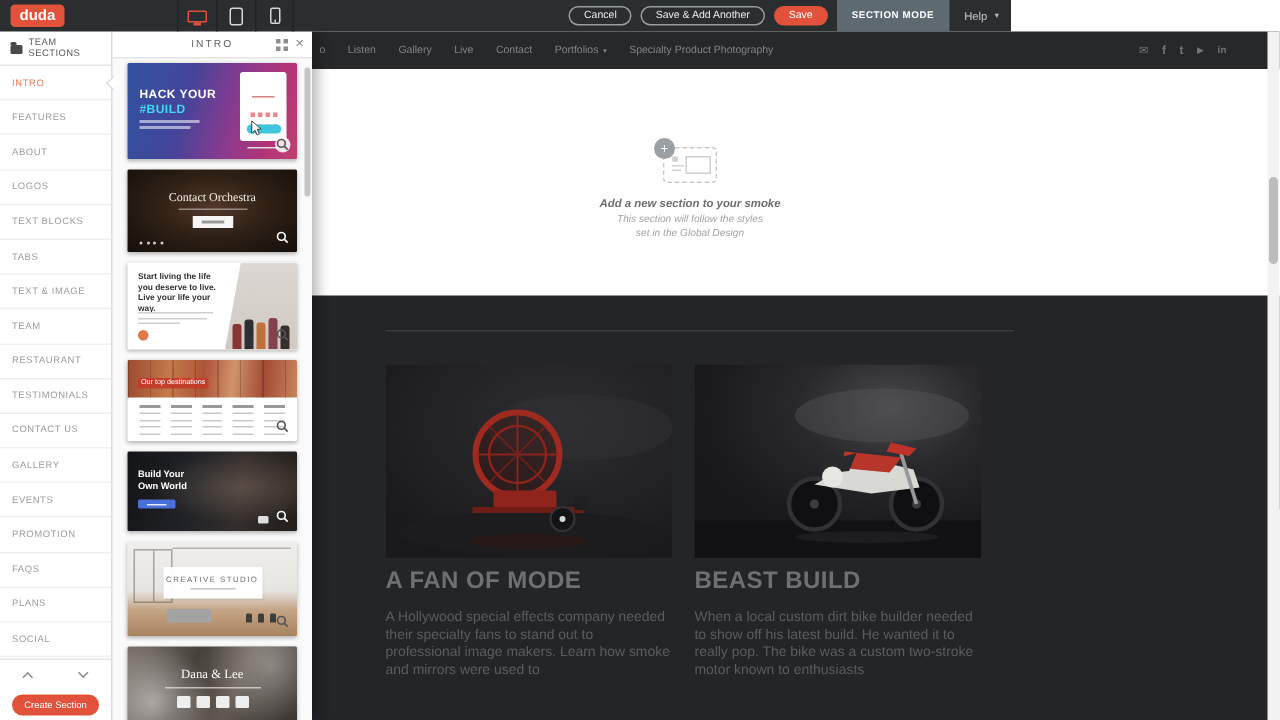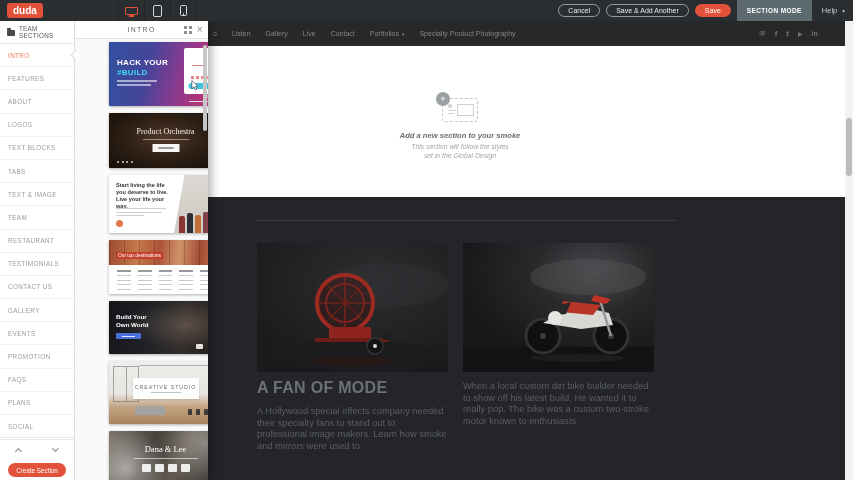--- a/index.html
+++ b/index.html
@@ -1,21 +1,21 @@
 <!DOCTYPE html>
 <html><head>
 <meta charset="utf-8">
 <style>
   * { box-sizing: border-box; margin: 0; padding: 0; }
   html,body { width:853px; height:480px; }
   body { position:relative; overflow:hidden; background:#fff;
          font-family:"Liberation Sans","DejaVu Sans",sans-serif; }
 
   
-  .topbar { position:absolute; left:0; top:0; width:853px; height:21px; background:#2b2e30; z-index:20; }
+  .topbar { position:absolute; left:0; top:0; width:674px; height:21px; background:#2b2e30; z-index:20; }
   .logo { position:absolute; left:7px; top:3px; height:15px; line-height:15px; padding:0 6px;
           background:#e2513a; border-radius:3px; color:#fff; font-weight:bold; font-size:10px; }
   .devices { position:absolute; left:118px; top:0; height:21px; display:flex; }
   .dev { width:26px; height:21px; display:flex; align-items:center; justify-content:center;
          border-left:1px solid #222527; cursor:pointer; }
   .dev:last-child { border-right:1px solid #222527; }
   .ic-desktop { width:13px; height:8px; border:1px solid #e2513a; border-radius:1px; position:relative; }
   .ic-desktop::after { content:""; position:absolute; left:3px; bottom:-3px; width:5px; height:2px; background:#e2513a; }
   .ic-tablet { width:9px; height:12px; border:1px solid #d5d7d8; border-radius:2px; }
   .ic-mobile { width:7px; height:11px; border:1px solid #d5d7d8; border-radius:1.5px; position:relative; }
@@ -55,21 +55,21 @@
            box-shadow:4px 0 8px rgba(0,0,0,.28); z-index:10; }
   .panel-header { height:18px; background:#fff; border-bottom:1px solid #e4e4e4; position:relative;
                   display:flex; align-items:center; justify-content:center; font-size:6.8px; color:#5f5f5f; letter-spacing:1.4px; }
   .grid-icon { position:absolute; right:16px; top:5px; width:8px; height:8px; display:grid;
                grid-template-columns:1fr 1fr; gap:1.2px; cursor:pointer; }
   .grid-icon b { background:#8f8f8f; }
   .close-icon { position:absolute; right:4px; top:2px; font-size:10px; color:#8a8a8a; cursor:pointer; line-height:14px; }
   .thumbs { position:absolute; top:18px; left:0; right:0; bottom:0; padding:3px 10px 0; overflow:hidden;
             display:flex; flex-direction:column; gap:7px; }
   .thumb { position:relative; width:113px; flex:none; border-radius:1px; overflow:hidden;
-           box-shadow:0 1px 3px rgba(0,0,0,.3); cursor:pointer;margin-left:24px; }
+           box-shadow:0 1px 3px rgba(0,0,0,.3); cursor:pointer; }
   .bar { position:absolute; height:1.5px; background:rgba(255,255,255,.55); }
 
   .t1 { height:64px; background:linear-gradient(105deg,#31519f,#45459a 35%,#8c3a8e 62%,#b23478 82%,#c04070); }
   .t1-l1 { position:absolute; left:8px; top:16px; font-size:8px; font-weight:bold; color:#fff; letter-spacing:.3px; }
   .t1-l2 { position:absolute; left:8px; top:26px; font-size:8px; font-weight:bold; color:#41d9f0; letter-spacing:.3px; }
   .t1-card { position:absolute; right:7px; top:6px; width:31px; height:46px; background:#fff; border-radius:2px;
              padding-top:4px; text-align:center; }
   .t1-card .ttl { display:inline-block; width:15px; height:1.5px; background:#d98080; }
   .t1-row { line-height:4px; margin-top:2px; }
   .t1-row b { display:inline-block; width:3px; height:3px; background:#e88; margin:0 1px; }
@@ -304,21 +304,21 @@
         <path d="M0.5,0.5 L0.5,7.2 L2.3,5.6 L3.4,8.2 L4.6,7.6 L3.5,5.1 L5.6,4.9 Z" fill="#fff" stroke="#333" stroke-width="0.5"></path>
       </svg>
       <svg class="mag mag-d" viewBox="0 0 12 12">
         <circle cx="6" cy="6" r="5.6" fill="rgba(255,255,255,.85)"></circle>
         <circle class="g" cx="5" cy="5" r="2.8"></circle>
           <line x1="7.2" y1="7.2" x2="9.6" y2="9.6"></line>
       </svg>
     </div>
 
     <div class="thumb t2">
-      <div class="t2-title">Product Orchestra</div>
+      <div class="t2-title">Contact Orchestra</div>
       <span class="t2-sub"></span>
       <span class="t2-btn">
           <b></b>
         </span>
       <span class="t2-dots">
           <b></b>
           <b></b>
           <b></b>
           <b></b>
         </span>
@@ -518,20 +518,21 @@
             <circle cx="148" cy="93" r="3" fill="#3c3c40"></circle>
           <polygon points="80,80 112,62 146,70 150,82 118,86" fill="#d8d8d4"></polygon>
           <polygon points="100,58 138,62 130,72 98,69" fill="#b8352a"></polygon>
           <polygon points="82,66 108,59 103,71 84,73" fill="#29292c"></polygon>
           <circle cx="92" cy="75" r="7" fill="#e6e6e2"></circle>
           <line x1="148" y1="93" x2="137" y2="57" stroke="#98989a" stroke-width="2.5"></line>
           <line x1="133" y1="55" x2="146" y2="51" stroke="#3a3a3e" stroke-width="2.5"></line>
           <polygon points="131,52 148,56 143,61 128,58" fill="#c03228"></polygon>
           <ellipse cx="115" cy="115" rx="48" ry="4" fill="#242428" opacity="0.6"></ellipse>
         </svg>
+        <div class="card-title">BEAST BUILD</div>
         <div class="card-body">When a local custom dirt bike builder needed to show off his latest build. He wanted it to really pop. The bike was a custom two-stroke motor known to enthusiasts</div>
       </div>
 
     </div>
   </div>
 
   <div class="main-scroll">
       <div class="sthumb"></div>
     </div>
 </div>

